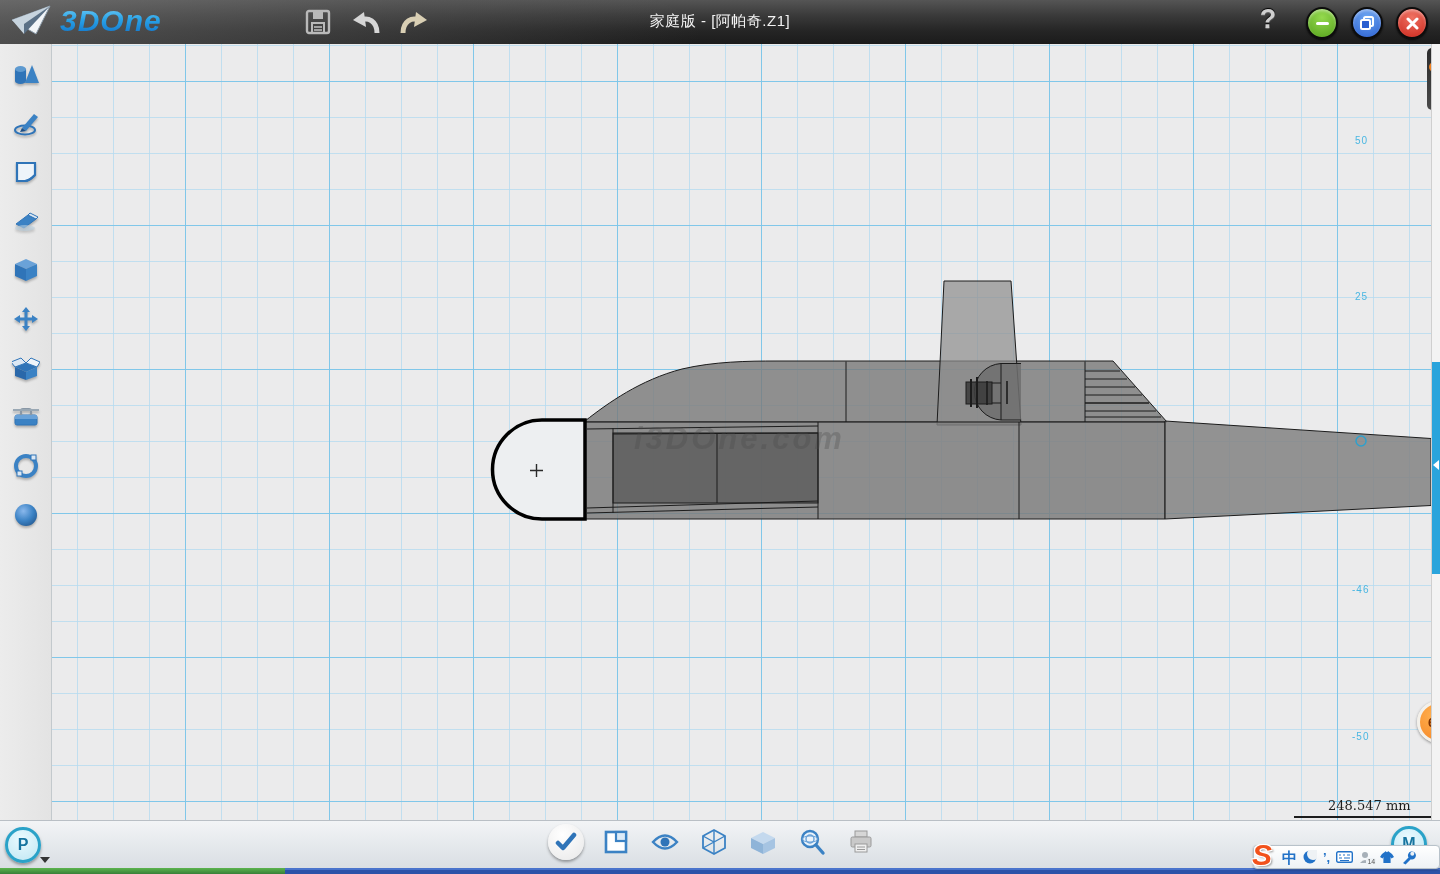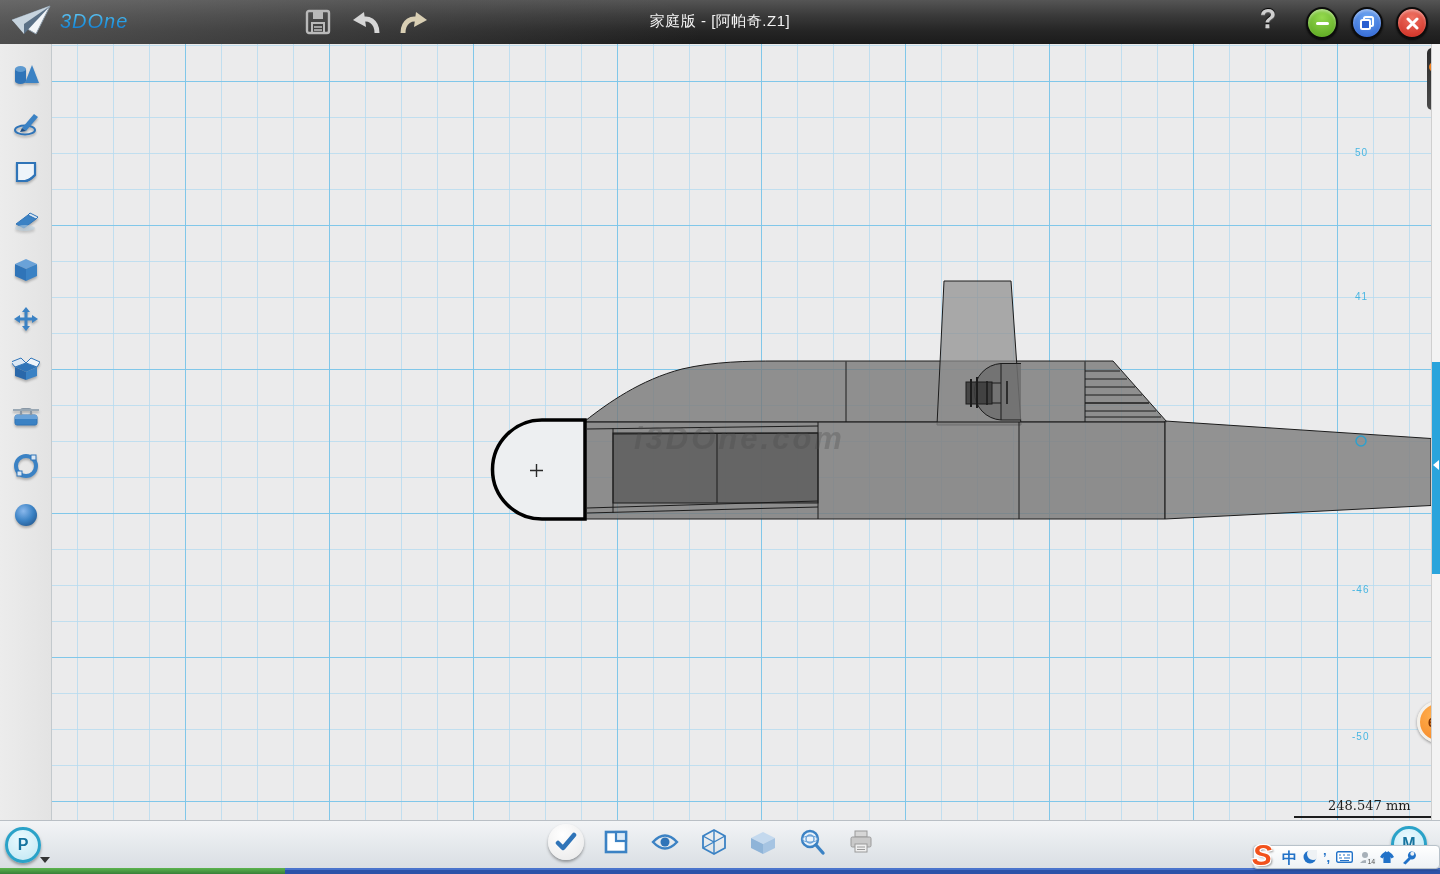--- a/index.html
+++ b/index.html
@@ -7,21 +7,21 @@
        font-family:"Liberation Sans",sans-serif;user-select:none;}
 
   
   .titlebar{position:absolute;left:0;top:0;width:1440px;height:44px;
     background:linear-gradient(180deg,#555 0%,#3a3a3a 35%,#252525 70%,#1b1b1b 100%);
     border-bottom:1px solid #0a0a0a;}
   .titlebar .swoosh{position:absolute;left:0;top:0;width:760px;height:44px;
     background:linear-gradient(105deg,rgba(120,120,120,.55) 0%,rgba(90,90,90,.35) 55%,rgba(40,40,40,0) 92%);
     clip-path:polygon(0 0,86% 0,100% 100%,0 100%);}
   .brand{position:absolute;left:10px;top:4px;display:flex;align-items:center;gap:8px;}
-  .brand-text{font-size:20px;font-weight:normal;font-style:italic;letter-spacing:1px;
+  .brand-text{font-size:30px;font-weight:bold;font-style:italic;letter-spacing:1px;
     background:linear-gradient(180deg,#7fd4f7 0%,#29a3e8 45%,#0e6cc4 100%);
     -webkit-background-clip:text;background-clip:text;color:transparent;
     text-shadow:0 1px 0 rgba(0,0,0,.0);}
   .tb-icons{position:absolute;left:300px;top:5px;display:flex;gap:12px;align-items:center;}
   .tb-btn{width:36px;height:34px;display:flex;align-items:center;justify-content:center;}
   .win-title{position:absolute;left:0;right:0;top:12px;text-align:center;
     color:#f2f2f2;font-size:15px;letter-spacing:.5px;}
   .help-btn{position:absolute;left:1252px;top:4px;width:32px;height:36px;
     color:#cfcfcf;font-size:27px;font-weight:bold;text-align:center;
     text-shadow:0 -1px 1px #000,0 1px 1px #666;}
@@ -279,22 +279,22 @@
       <line x1="992" y1="383" x2="1001" y2="383"></line>
       <line x1="992" y1="403" x2="1001" y2="403"></line>
     </g>
 
     <path d="M585,420 L542,420 A49.5,49.5 0 0 0 542,519 L585,519 Z" fill="#edeff1" stroke="#000" stroke-width="3.5"></path>
     <path d="M530,470.5 h13 M536.5,464 v13" stroke="#2a2a2a" stroke-width="1.4" fill="none"></path>
     <circle cx="1361" cy="441" r="5" fill="none" stroke="#2fa0cc" stroke-width="1.5"></circle>
     <text x="634" y="449" font-family="Liberation Sans, sans-serif" font-size="31" font-weight="bold" font-style="italic" letter-spacing="3" fill="#4a4a4a" fill-opacity="0.3">i3DOne.com</text>
   </svg>
 
-  <span class="grid-label" style="left:1355px;top:147px;">50</span>
-  <span class="grid-label" style="left:1355px;top:291px;">41</span>
+  <span class="grid-label" style="left:1355px;top:135px;">50</span>
+  <span class="grid-label" style="left:1355px;top:291px;">25</span>
   <span class="grid-label" style="left:1352px;top:584px;">-46</span>
   <span class="grid-label" style="left:1352px;top:731px;text-align:right;">-50</span>
 
   <span class="scale-text">248.547 mm</span>
   <div class="ruler-line"></div>
 
   <div class="corner-widget">
     <div class="dot-o"></div>
     <div class="dot-g"></div>
   </div>

